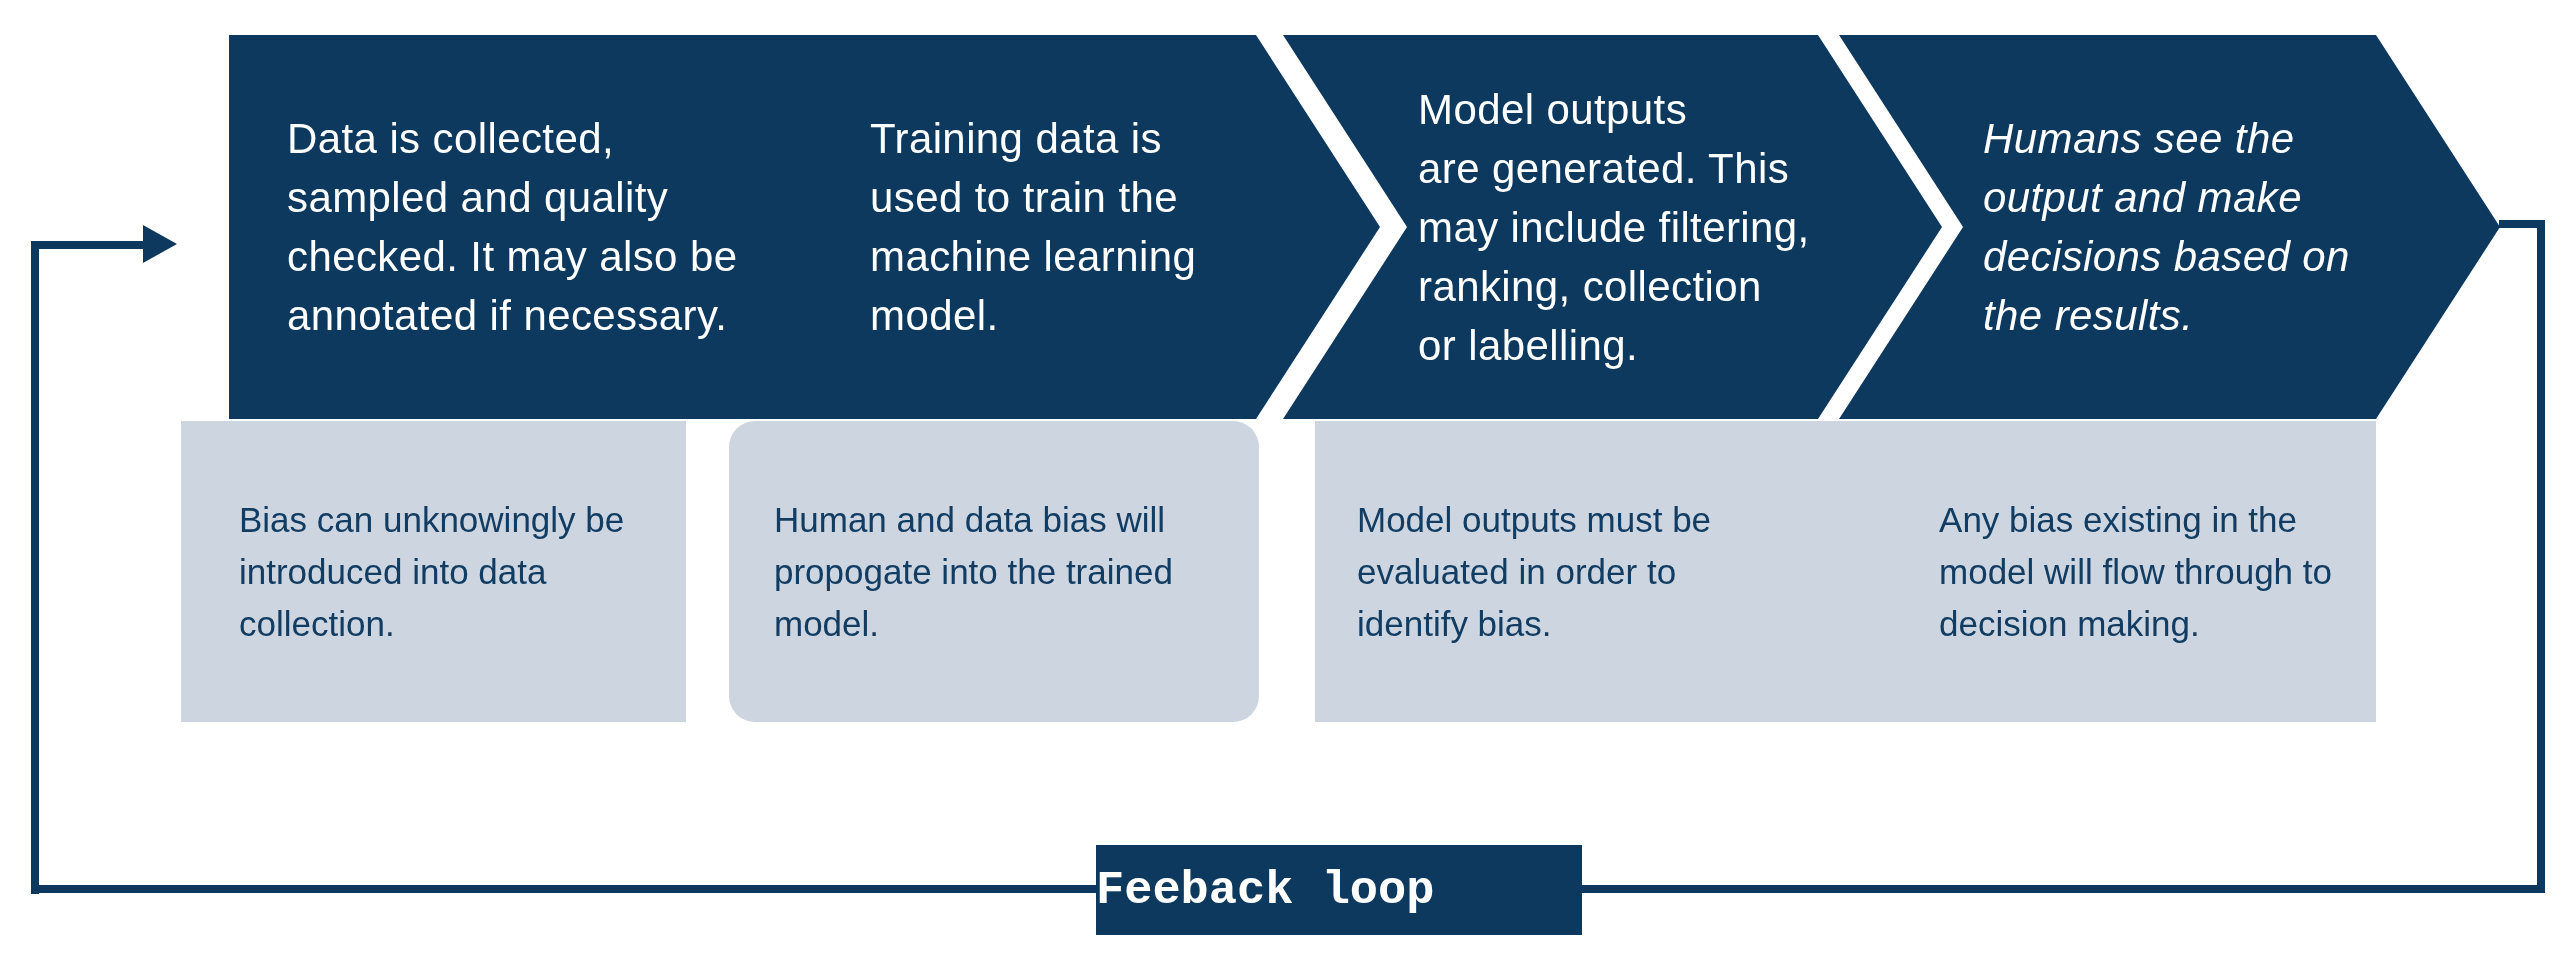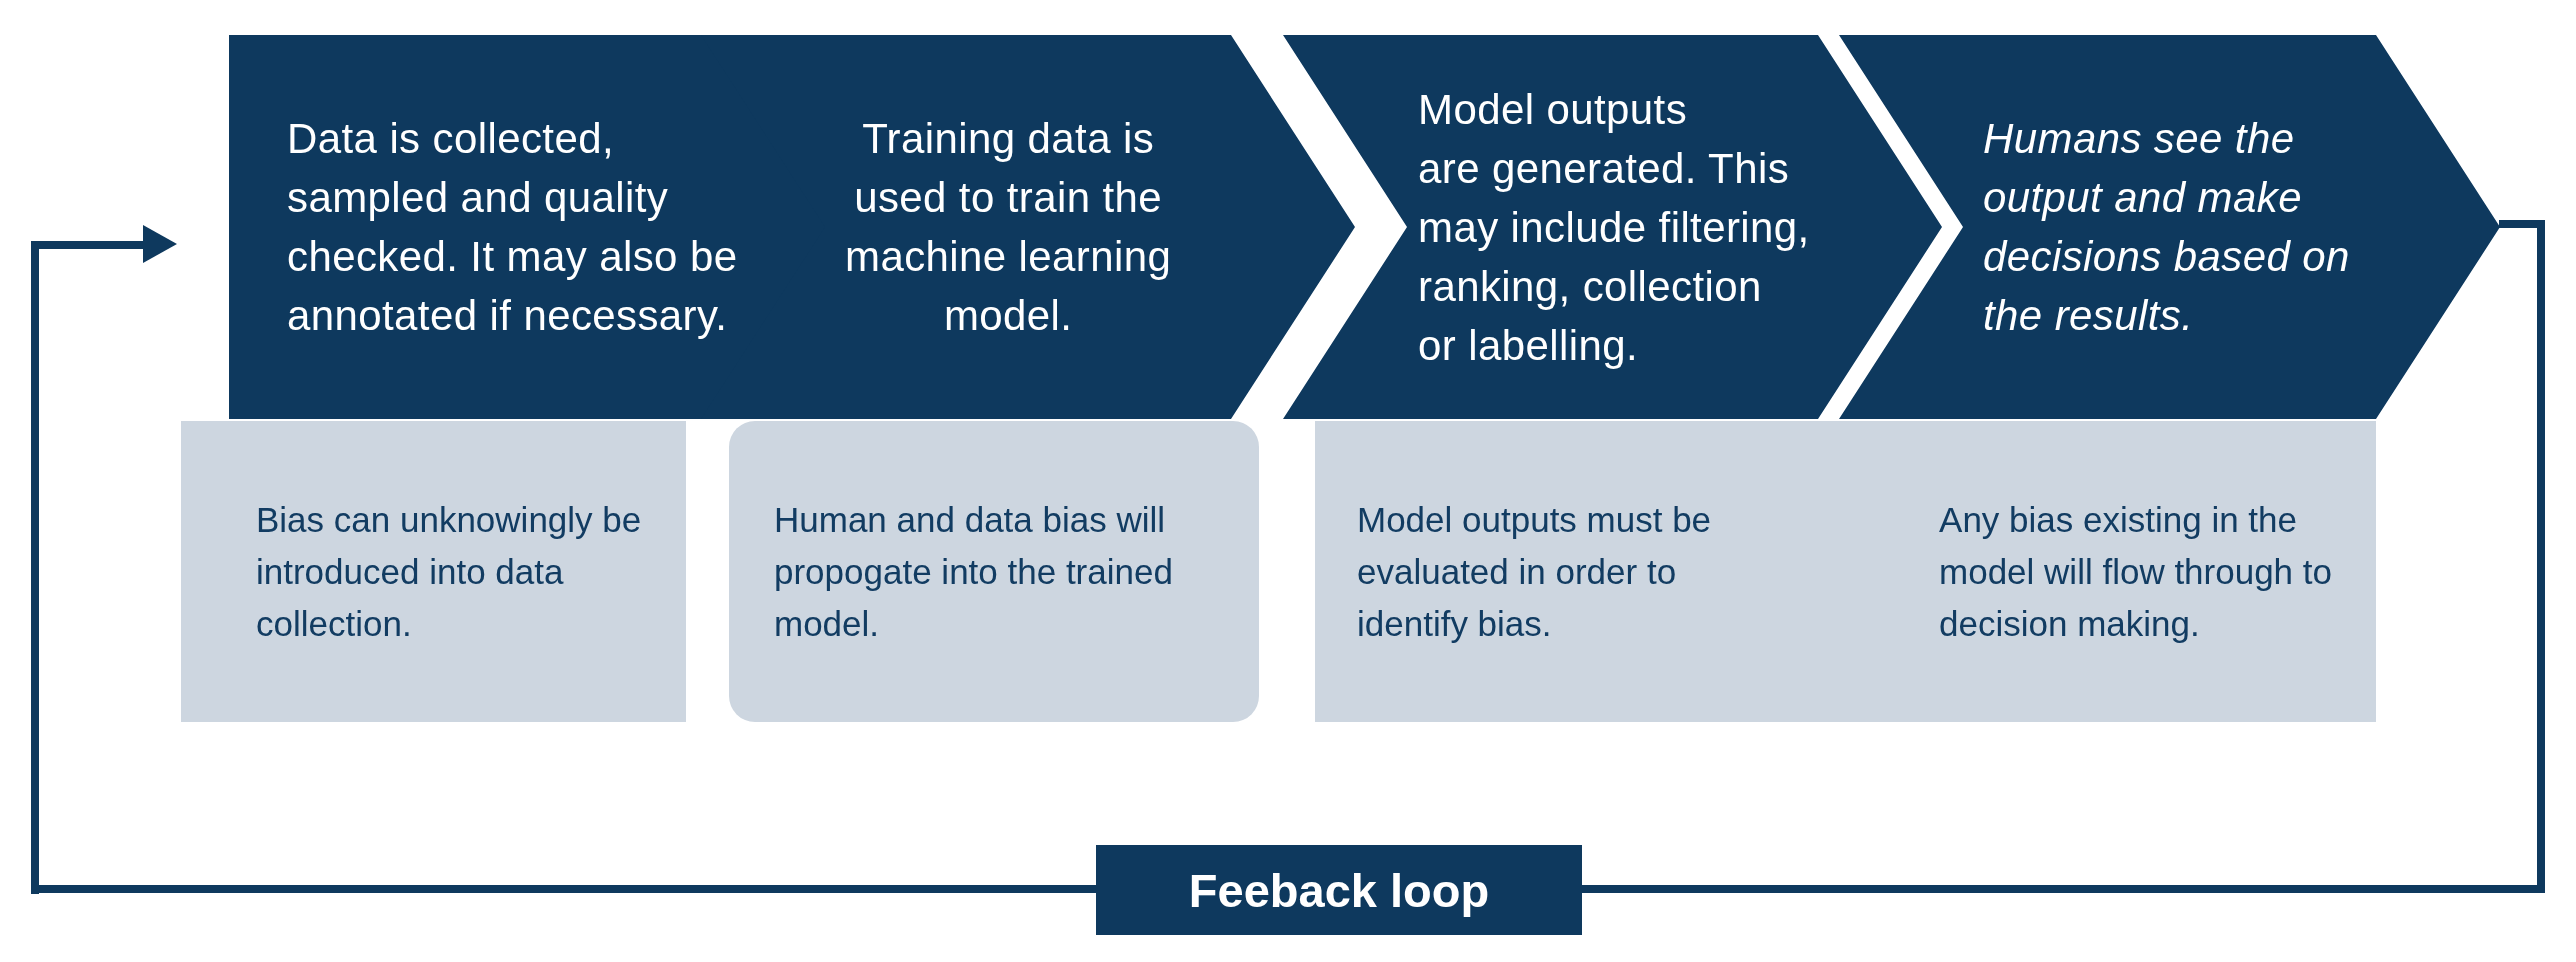--- a/index.html
+++ b/index.html
@@ -6,45 +6,45 @@
   body{width:2576px;height:962px;position:relative;overflow:hidden;
        font-family:"Liberation Sans", sans-serif;}
   .stage{position:absolute;top:35px;height:384px;background:#0e395e;color:#ffffff;
          display:flex;align-items:center;box-sizing:border-box;}
   .step-text{font-size:42px;line-height:59px;white-space:pre-line;font-weight:400;
              letter-spacing:0.4px;}
   
   .s1{left:181px;width:651px;padding-left:58px;padding-right:109px;
       clip-path:polygon(0 0,527px 0,100% 50%,527px 100%,0 100%);margin-left:48px;}
   
-  .s2{left:701px;width:654px;padding-left:144px;padding-right:95px;
-      clip-path:polygon(0 0,530px 0,100% 50%,530px 100%,0 100%,124px 50%);text-align:center;}
+  .s2{left:726px;width:654px;padding-left:144px;padding-right:95px;
+      clip-path:polygon(0 0,530px 0,100% 50%,530px 100%,0 100%,124px 50%);}
   .s3{left:1283px;width:659px;padding-left:135px;padding-right:80px;
       clip-path:polygon(0 0,535px 0,100% 50%,535px 100%,0 100%,124px 50%);}
   .s4{left:1839px;width:661px;padding-left:144px;padding-right:95px;
       clip-path:polygon(0 0,537px 0,100% 50%,537px 100%,0 100%,124px 50%);font-style:italic;}
   .panel{position:absolute;top:421px;height:301px;background:#cdd6e0;color:#123c62;
          display:flex;align-items:center;box-sizing:border-box;}
   .bias-text{font-size:35px;line-height:52px;white-space:pre-line;}
-  .b1{left:181px;width:505px;padding-left:75px;padding-right:44px;}
+  .b1{left:181px;width:505px;padding-left:58px;padding-right:44px;}
   .b2{left:729px;width:530px;padding-left:45px;padding-right:44px;border-radius:26px;}
   .b3{left:1283px;width:535px;padding-left:42px;padding-right:44px;margin-left:32px;}
   .b4{left:1839px;width:537px;padding-left:40px;padding-right:44px;justify-content:flex-end;}
   .fl-seg{position:absolute;background:#0e395e;}
   .seg-right-stub{left:2499px;top:220px;width:45px;height:8px;}
   .seg-right-vert{left:2537px;top:220px;width:8px;height:673px;}
   .seg-bottom{left:31px;top:885px;width:2514px;height:8px;}
   .seg-left-vert{left:31px;top:241px;width:8px;height:653px;}
   .seg-entry-shaft{left:31px;top:241px;width:115px;height:8px;}
   .arrowhead{position:absolute;left:143px;top:225px;width:0;height:0;
              border-top:19.7px solid transparent;border-bottom:19.7px solid transparent;
              border-left:34px solid #0e395e;}
   .fl-label{position:absolute;left:1096px;top:845px;width:486px;height:90px;
             background:#0e395e;color:#ffffff;display:flex;align-items:center;
-            justify-content:center;z-index:5;}
+            justify-content:flex-start;z-index:5;font-family:Liberation Mono, monospace;}
   .fl-label span{font-size:47px;font-weight:700;}
 </style>
 </head>
 <body>
 
 <div class="stage s1">
   <div class="step-text">Data is collected,
 sampled and quality
 checked. It may also be
 annotated if necessary.</div>

